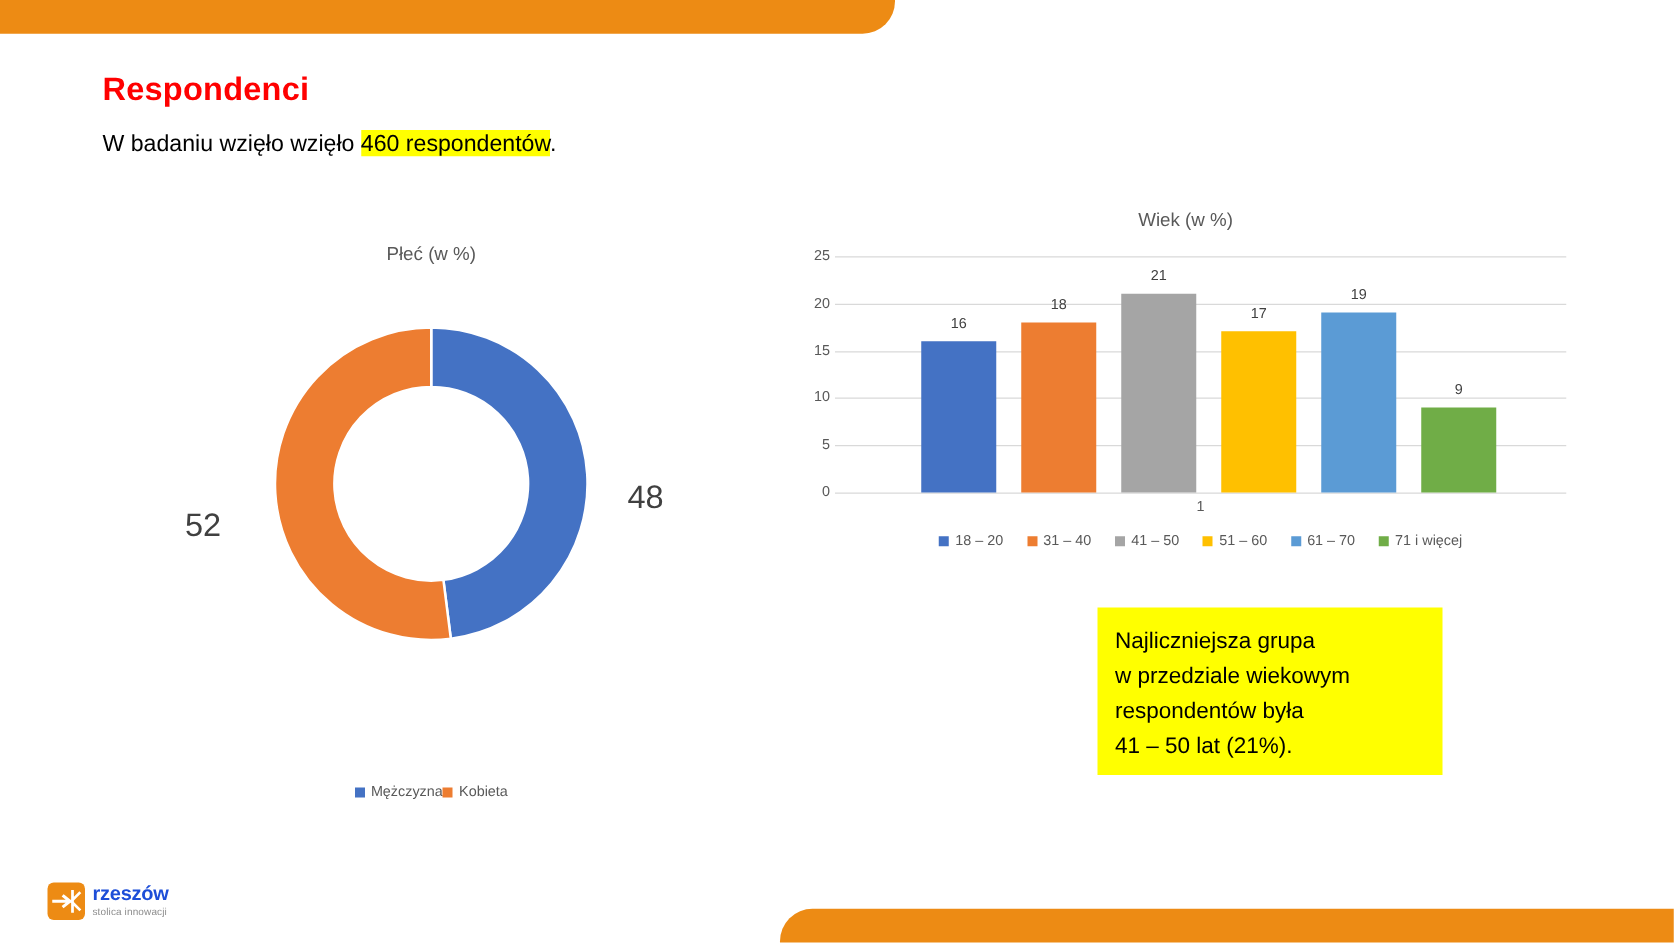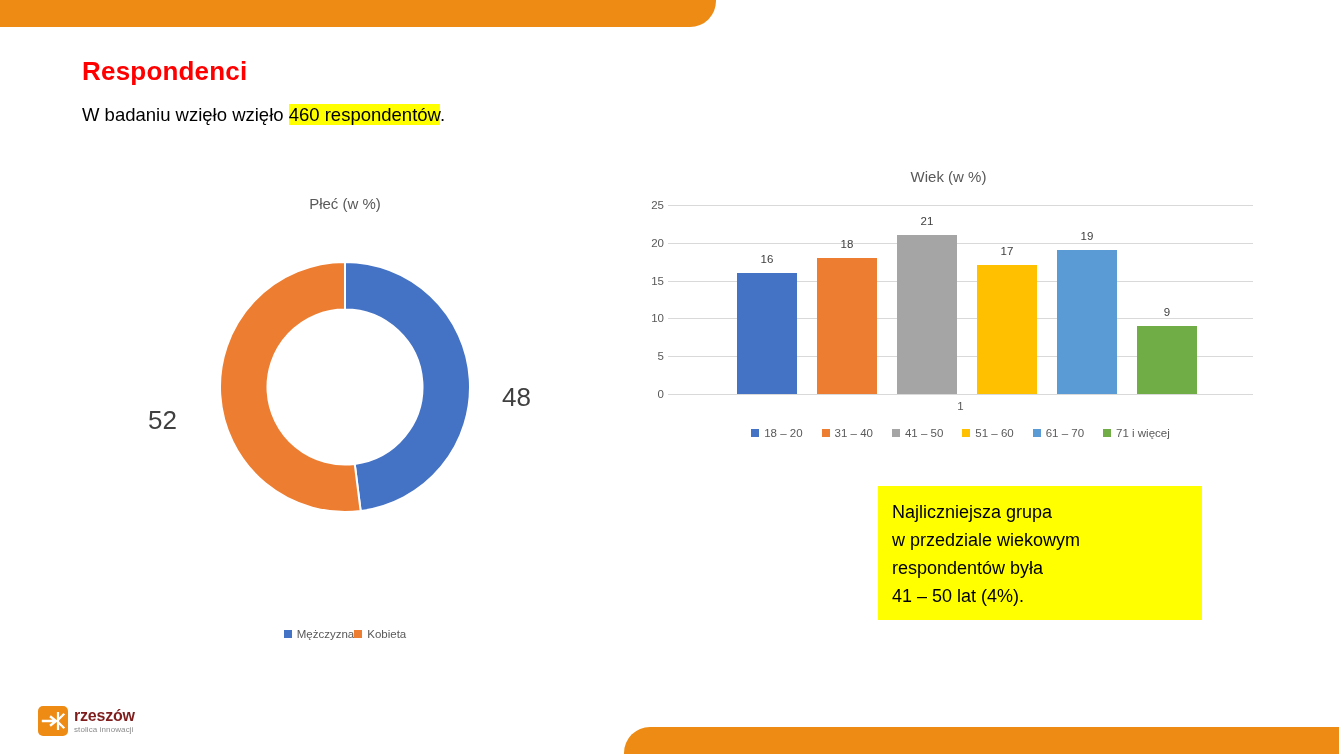--- a/index.html
+++ b/index.html
@@ -198,21 +198,21 @@
     justify-content: center;
     align-items: center;
     gap: 19px;
   }
 
   
   #callout {
     position: absolute;
     left: 878px;
     top: 486px;
-    width: 324px;
+    width: 276px;
     height: 134px;
     background: #FFFF00;
     box-sizing: border-box;
     padding: 12px 14px 0 14px;
   }
   #callout p {
     margin: 0;
     font-size: 18px;
     line-height: 28px;
     color: #000000;
@@ -238,21 +238,21 @@
   }
   #logo-text {
     display: flex;
     flex-direction: column;
     justify-content: center;
     line-height: 1;
   }
   #logo-name {
     font-size: 16px;
     font-weight: bold;
-    color: #7f1d1d;
+    color: #1d4ed8;
     letter-spacing: -0.2px;
   }
   #logo-tagline {
     font-size: 8px;
     color: #8C8C8C;
     margin-top: 2px;
     letter-spacing: 0.1px;
   }
 </style>
 </head>
@@ -350,21 +350,21 @@
         <span class="legend-swatch" style="background: rgb(112, 173, 71);"></span>
         <span>71 i więcej</span>
       </div>
     </div>
 </div>
 
 <div id="callout">
   <p>Najliczniejsza grupa</p>
   <p>w przedziale wiekowym</p>
   <p>respondentów była</p>
-  <p>41 – 50 lat (4%).</p>
+  <p>41 – 50 lat (21%).</p>
 </div>
 
 <div id="footer-logo">
   <div id="logo-mark">
     <svg viewBox="0 0 30 30" width="30" height="30">
       <path d="M5 15 H17 M13 11 L18 15 L13 19" stroke="#ffffff" stroke-width="2.4" fill="none" stroke-linecap="square"></path>
       <path d="M20 7 L20 23 M25.5 8.5 L19.5 14.5 M25.5 21.5 L19.5 15.5" stroke="#ffffff" stroke-width="2.2" fill="none" stroke-linecap="square"></path>
     </svg>
   </div>
   <div id="logo-text">

